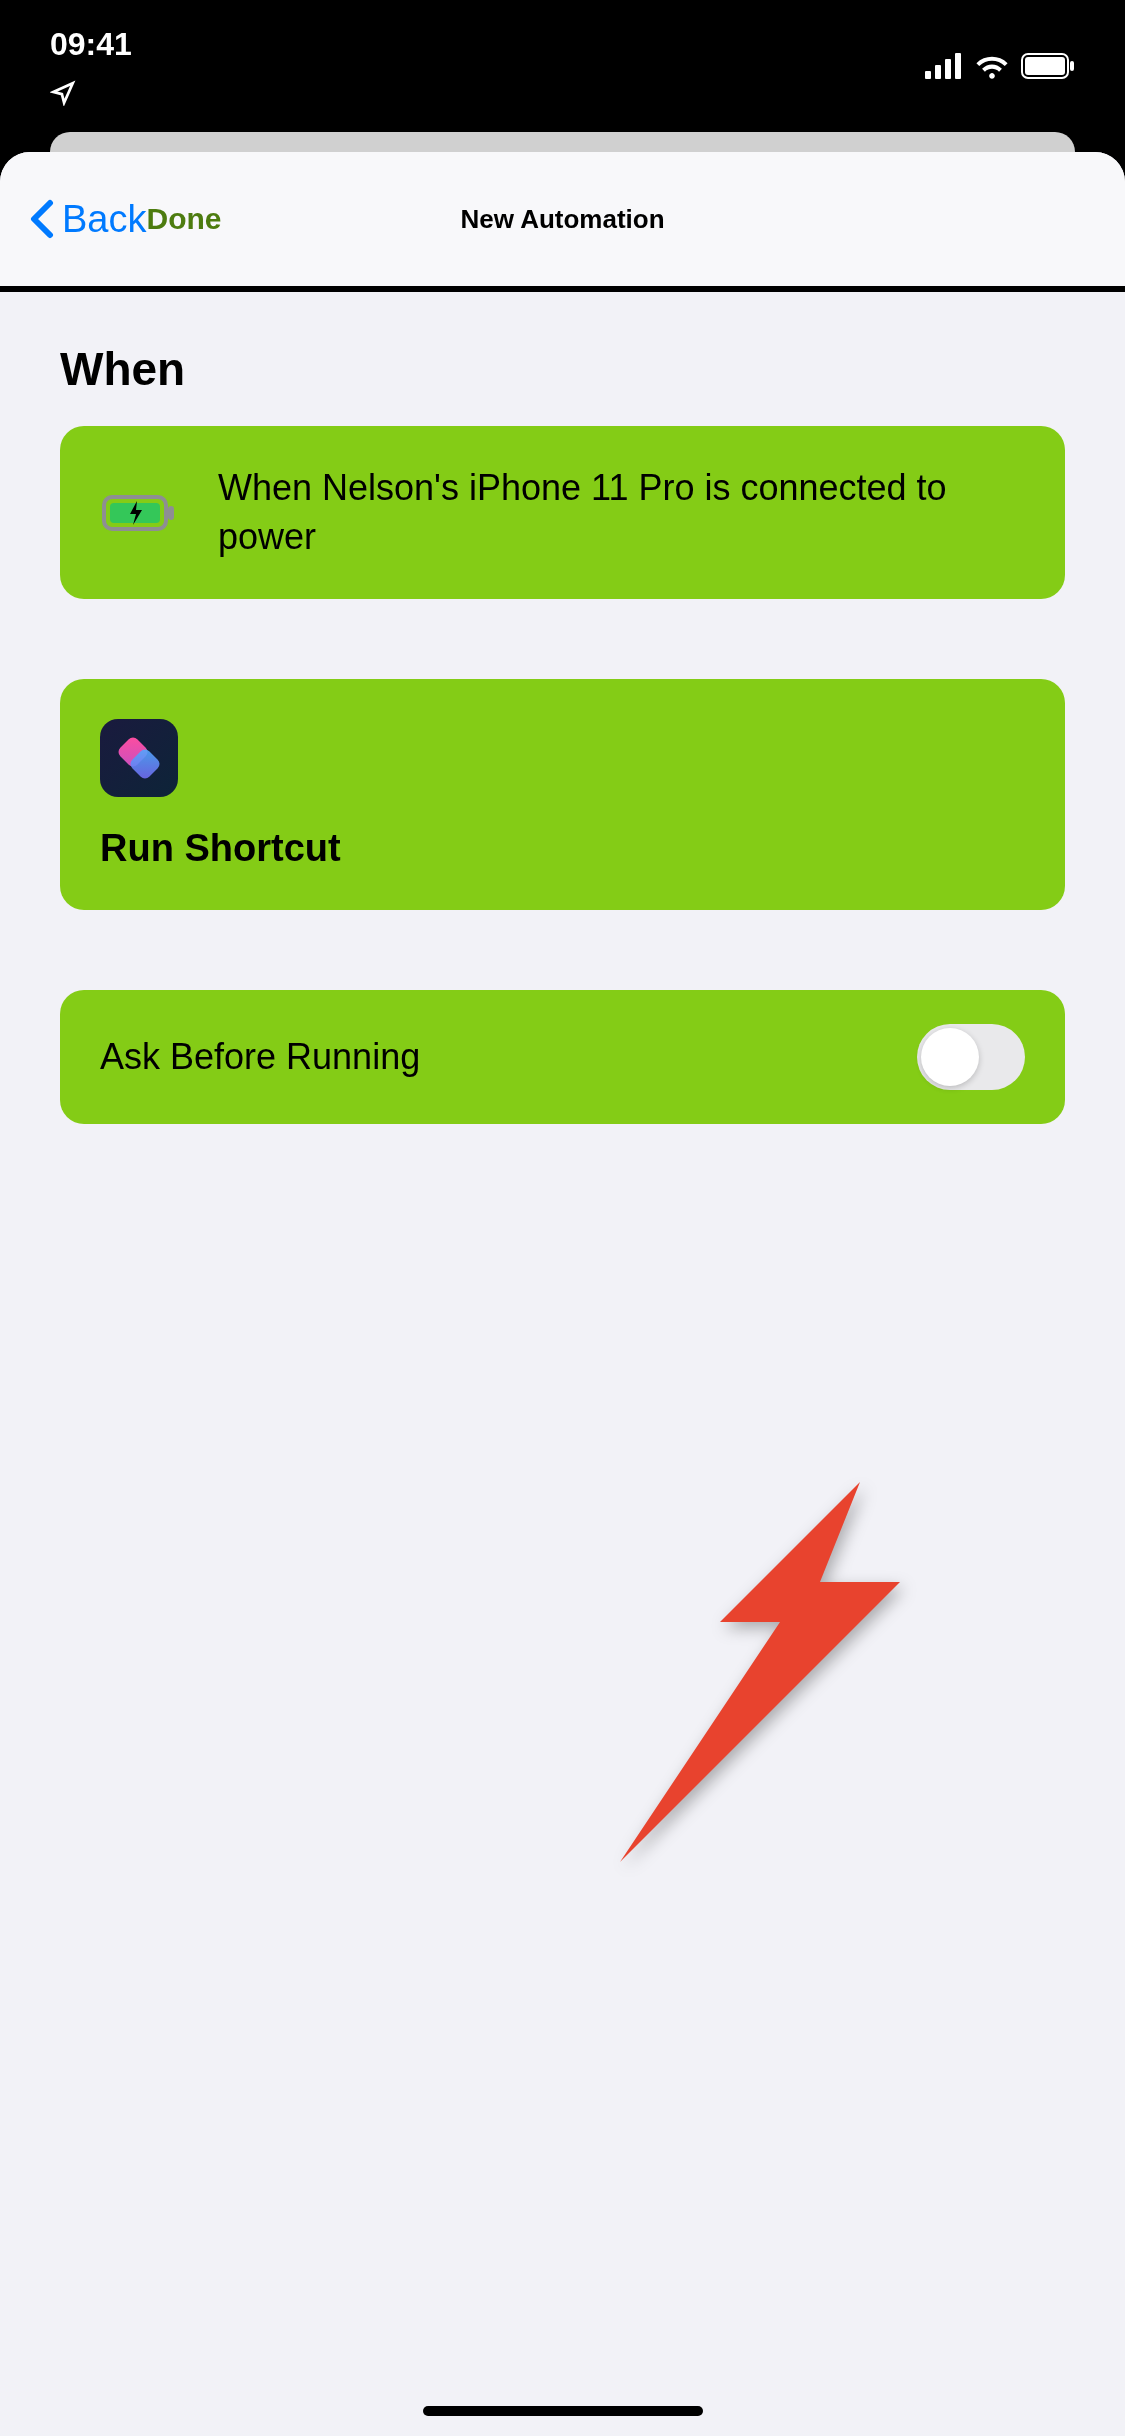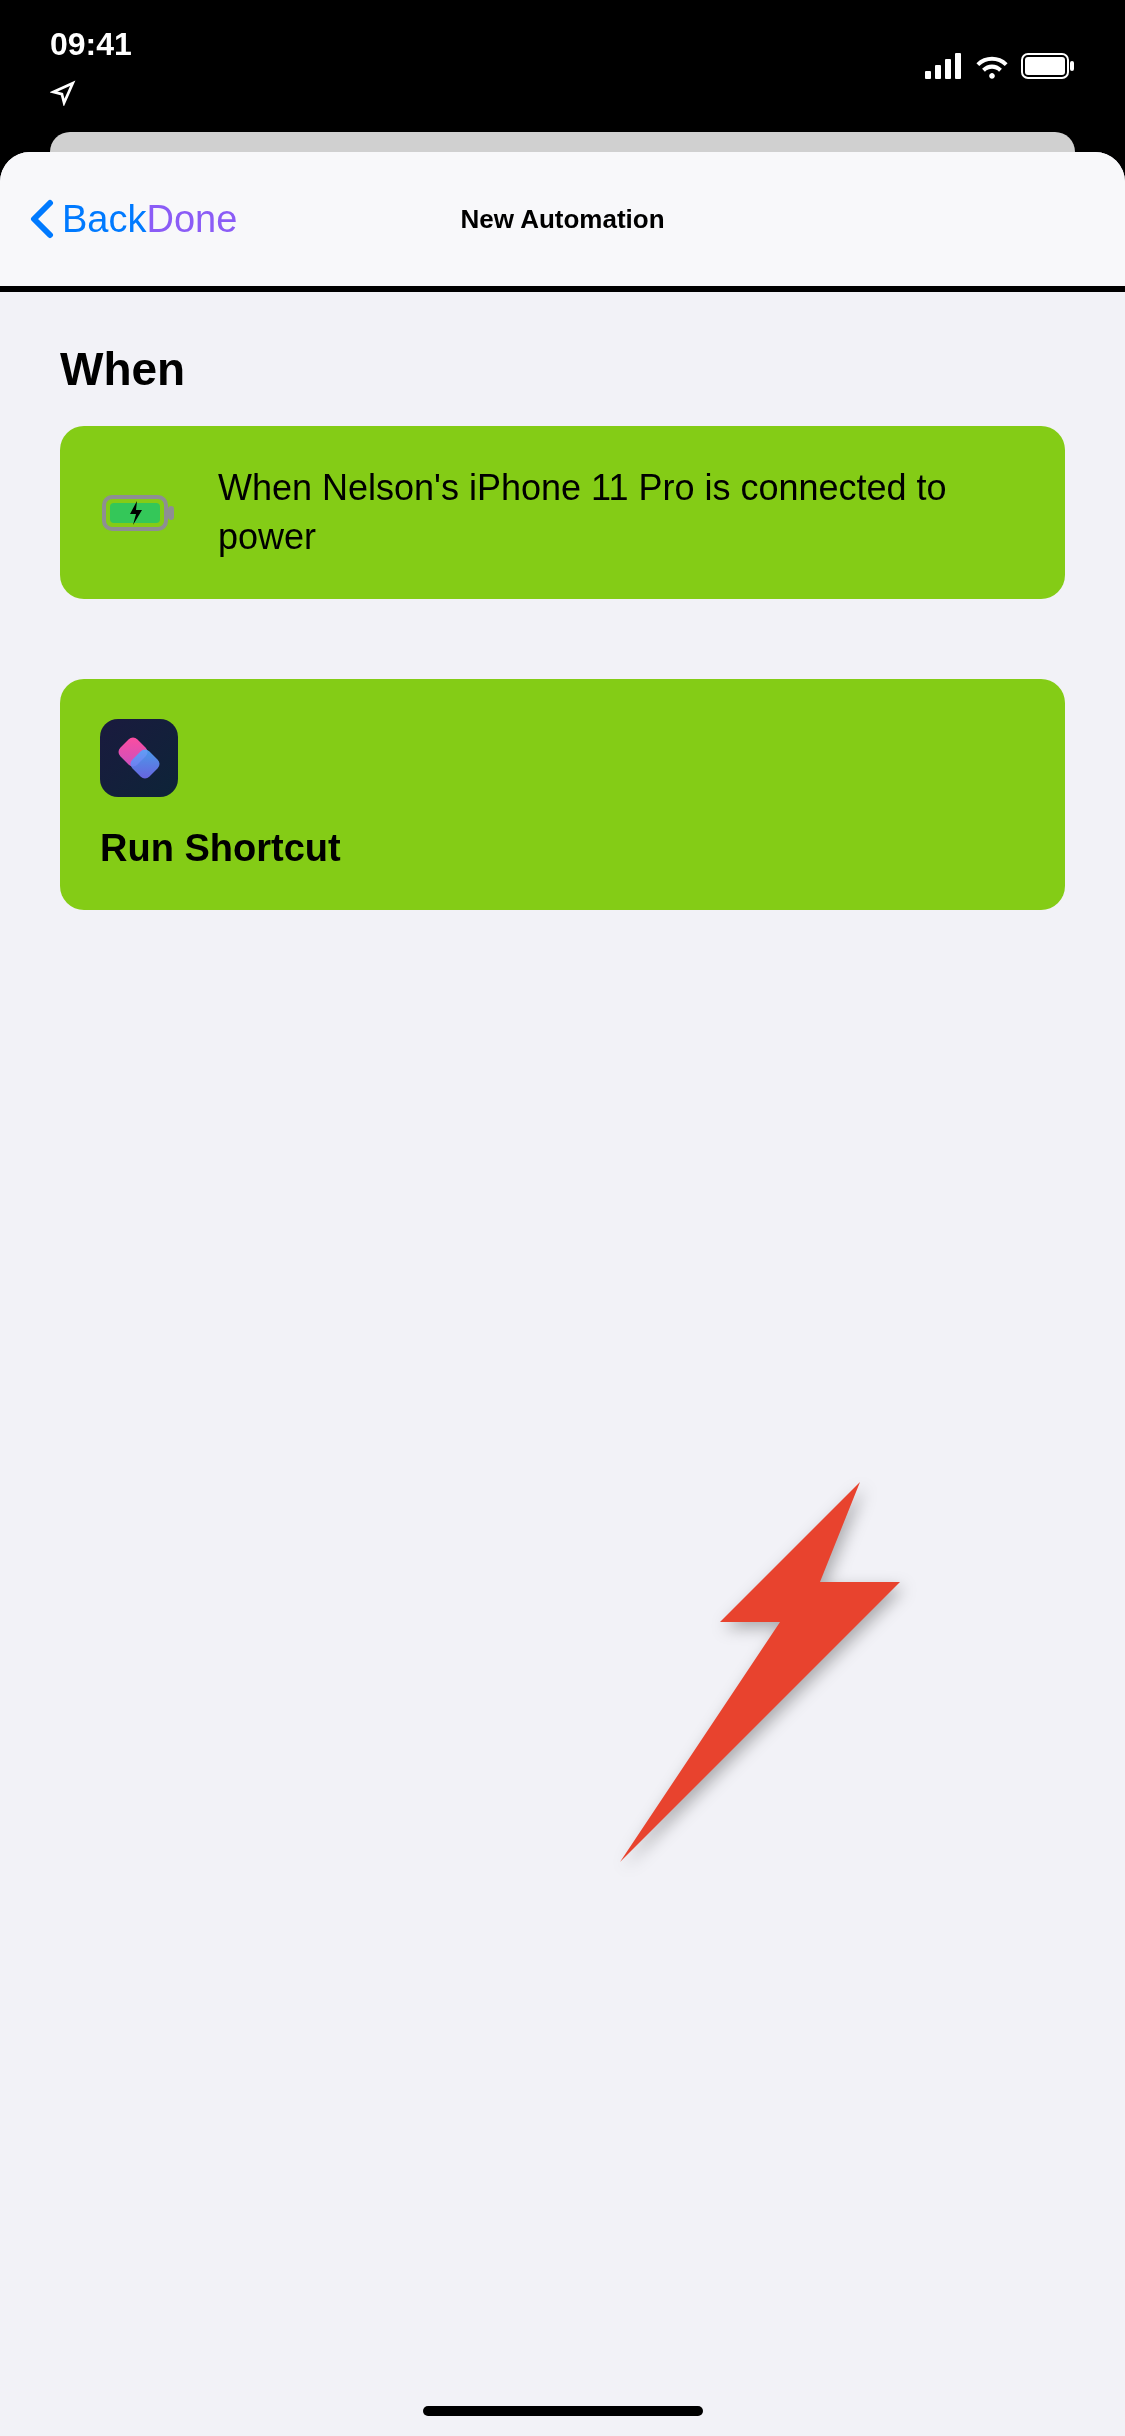--- a/index.html
+++ b/index.html
@@ -73,23 +73,23 @@
     }
     .nav-title {
       color: #000;
       font-size: 26px;
       font-weight: 600;
       position: absolute;
       left: 50%;
       transform: translateX(-50%);
     }
     .nav-done {
-      color: #8b5cf6;
-      font-size: 38px;
-      font-weight: 400;
+      color: #4d7c0f;
+      font-size: 30px;
+      font-weight: 700;
     }
     .content {
       padding: 50px 60px;
     }
     .section-title {
       font-size: 46px;
       font-weight: 700;
       color: #000;
       margin-bottom: 30px;
     }
@@ -242,20 +242,26 @@
               <stop offset="100%" stop-color="#7367f0"></stop>
             </linearGradient>
           </defs>
           <rect x="6" y="6" width="24" height="24" rx="6" fill="url(#sg1)" transform="rotate(45 18 18)"></rect>
           <rect x="18" y="18" width="24" height="24" rx="6" fill="url(#sg2)" transform="rotate(45 30 30)" opacity="0.9"></rect>
         </svg>
       </div>
       <div class="do-text">Run Shortcut</div>
     </div>
 
+    <div class="card toggle-card">
+      <div class="toggle-label">Ask Before Running</div>
+      <div class="toggle">
+        <div class="toggle-knob"></div>
+      </div>
+    </div>
   </div>
 
   <svg class="arrow-annotation" width="280" height="380" viewBox="0 0 280 380">
     <polygon points="240,0 100,140 160,140 0,380 280,100 200,100" fill="#e8432e"></polygon>
   </svg>
 
   <div class="home-indicator"></div>
 </div>
 
 </body></html>

